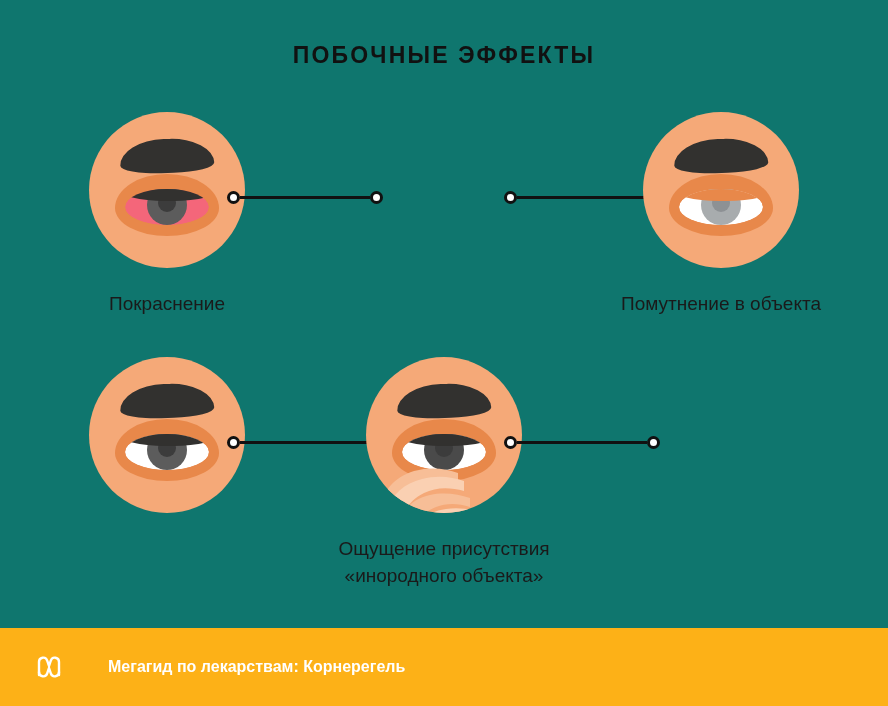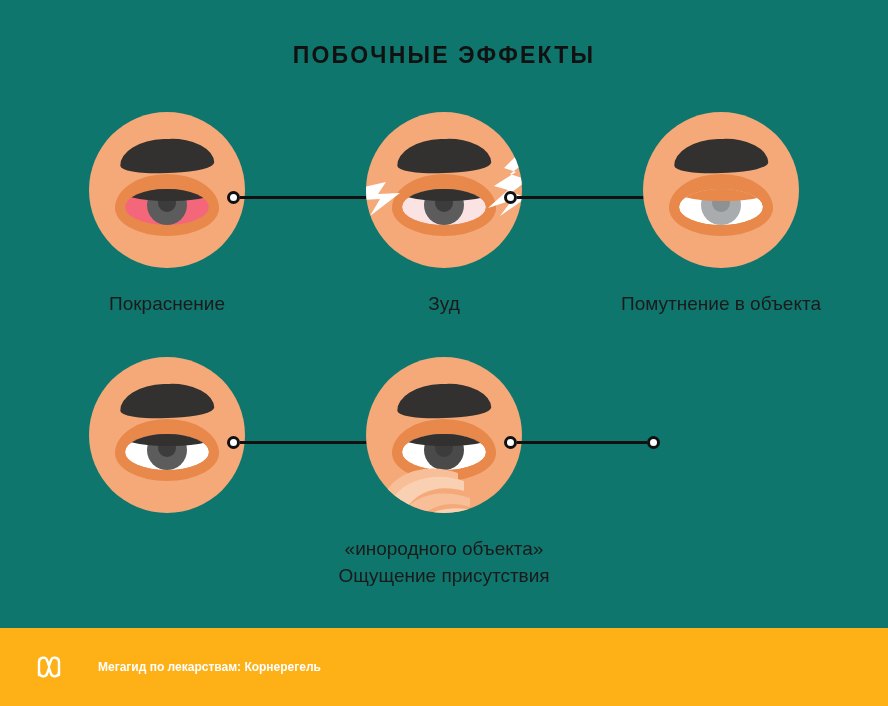--- a/index.html
+++ b/index.html
@@ -218,22 +218,22 @@
     flex: 0 0 auto;
   }
   .footer-brand {
     margin-left: 12px;
     font-size: 17px;
     font-weight: bold;
     letter-spacing: 1.6px;
     color: #FFFFFF;
   }
   .footer-tagline {
-    margin-left: 36px;
-    font-size: 12px;
+    margin-left: 46px;
+    font-size: 16px;
     font-weight: bold;
     color: #FFFFFF;
   }
 </style>
 </head>
 <body>
 
 <div class="page">
 
   <div class="title">ПОБОЧНЫЕ ЭФФЕКТЫ</div>
@@ -259,43 +259,20 @@
           <div></div>
         </div>
       </div>
 
       <div class="connector conn-a">
         <span class="knob"></span>
         <span class="line"></span>
         <span class="knob"></span>
       </div>
 
-      <div class="item c1">
-        <div class="face">
-          <div class="brow"></div>
-          <div class="socket"></div>
-          <div class="eyeclip">
-            <div class="sclera pinkish"></div>
-            <div class="iris">
-              <div class="pupil"></div>
-            </div>
-            <div class="upperlid-shadow"></div>
-          </div>
-          <svg class="bolt left" width="58" height="34" viewBox="0 0 58 34">
-            <polygon points="0,6 26,0 18,12 40,11 10,34 20,17 2,18"></polygon>
-          </svg>
-          <svg class="bolt right" width="42" height="78" viewBox="0 0 42 78">
-            <polygon points="40,0 18,22 30,26 8,40 22,44 2,62 26,54 14,70 40,52 26,46 42,34 24,28 42,14"></polygon>
-          </svg>
-        </div>
-        <div class="caption">
-          <div>Зуд</div>
-          <div></div>
-        </div>
-      </div>
 
       <div class="connector conn-b">
         <span class="knob"></span>
         <span class="line"></span>
         <span class="knob"></span>
       </div>
 
       <div class="item c2">
         <div class="face">
           <div class="brow"></div>
@@ -350,22 +327,22 @@
             <div class="upperlid-shadow"></div>
           </div>
           <svg class="hand" viewBox="0 0 130 84">
             <path d="M4 84 C2 56 14 34 40 26 C58 21 72 24 84 28 L84 40 C70 36 56 36 44 42 C28 50 22 66 22 84 Z" fill="#F7BE97"></path>
             <path d="M10 84 C10 58 24 40 48 34 C64 30 78 32 90 36 L90 46 C76 42 62 42 50 48 C34 56 28 68 28 84 Z" fill="#FAD0B2"></path>
             <path d="M26 84 C26 66 38 54 56 50 C70 47 84 49 96 53 L96 62 C84 58 72 58 62 62 C48 68 42 74 42 84 Z" fill="#F7BE97"></path>
             <path d="M46 84 C46 74 56 66 72 64 C84 62 96 64 106 67 L106 76 C96 73 86 73 78 76 C66 79 62 82 62 84 Z" fill="#FAD0B2"></path>
           </svg>
         </div>
         <div class="caption">
+          <div>Ощущение присутствия</div>
           <div>«инородного объекта»</div>
-          <div>Ощущение присутствия</div>
         </div>
       </div>
 
       <div class="connector conn-b">
         <span class="knob"></span>
         <span class="line"></span>
         <span class="knob"></span>
       </div>
 
 

